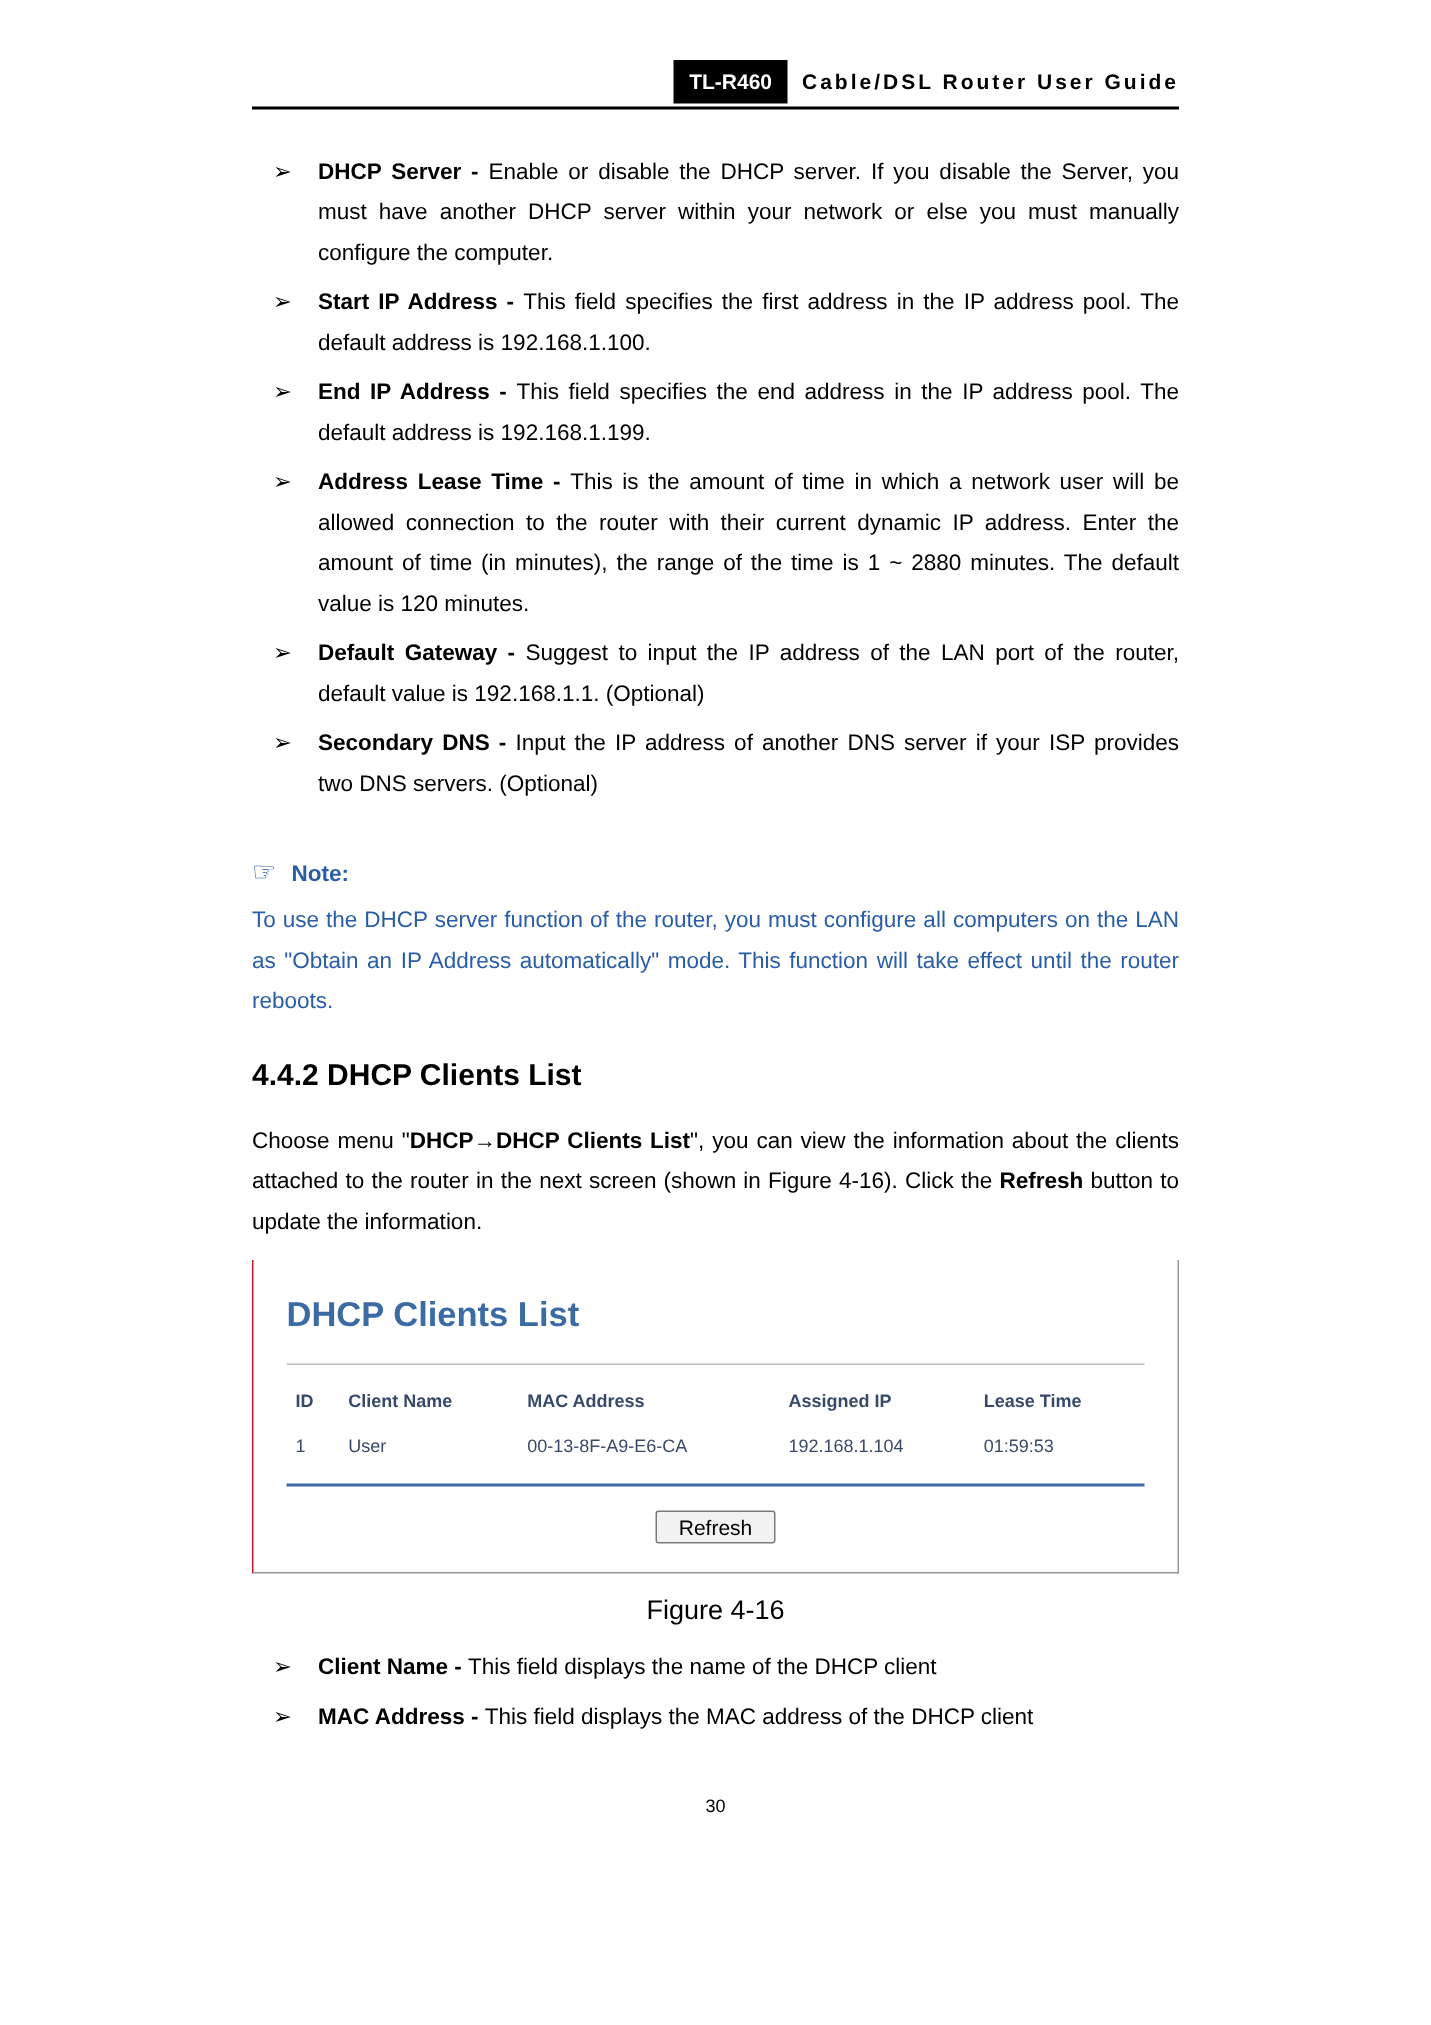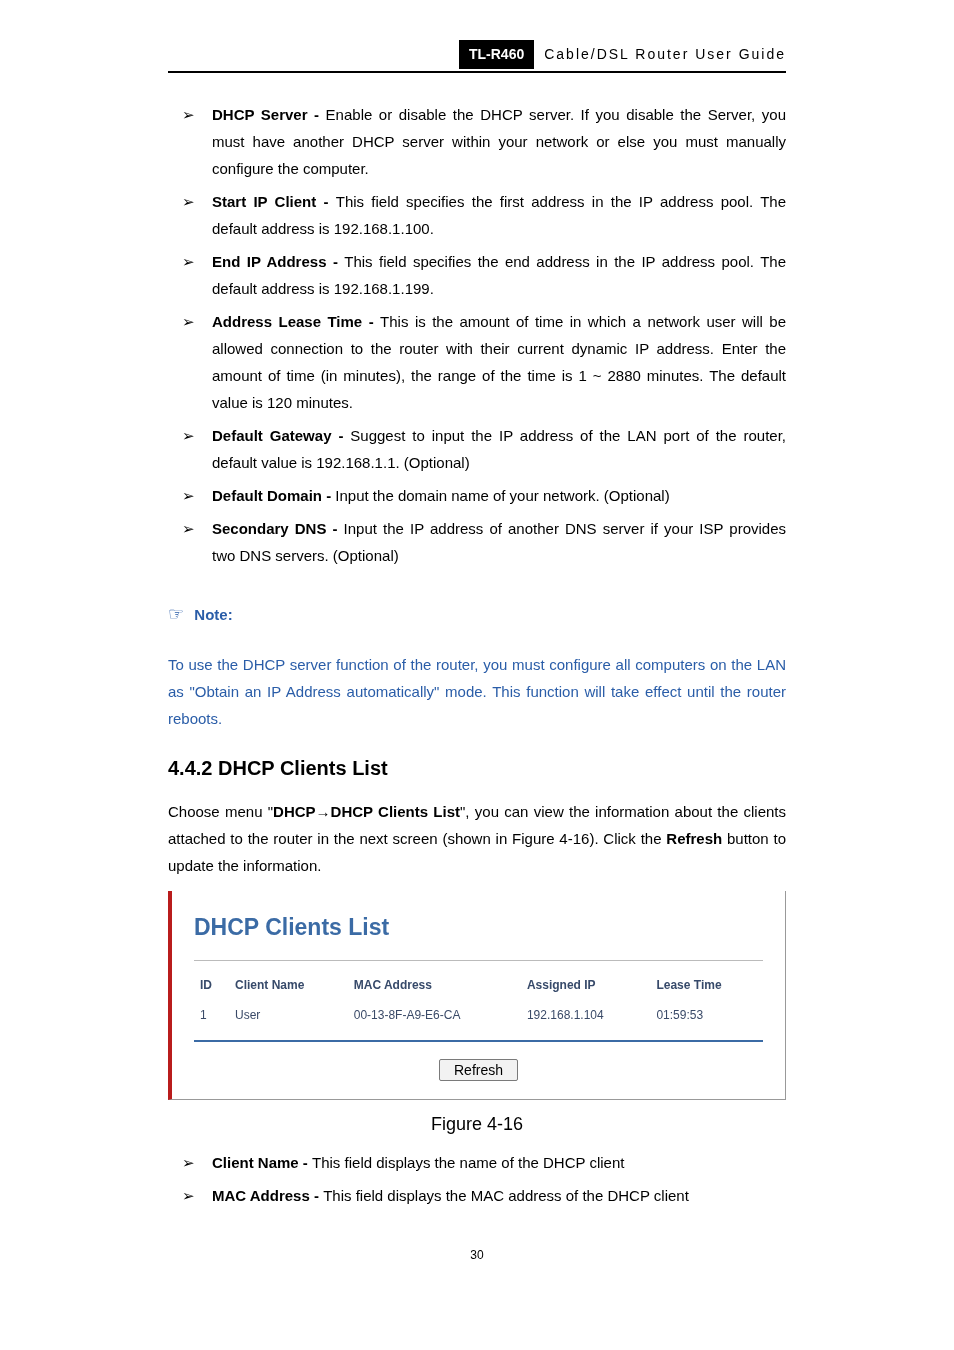--- a/index.html
+++ b/index.html
@@ -29,21 +29,21 @@
     gap: 10px;
   }
   .model-box {
     background: #000;
     color: #fff;
     font-weight: bold;
     padding: 2px 10px;
     font-size: 14px;
   }
   .guide-title {
-    font-weight: normal;
+    font-weight: bold;
     font-size: 14px;
     letter-spacing: 2px;
   }
   .content {
     text-align: justify;
   }
   .bullet-list {
     list-style: none;
     padding: 0;
     margin: 0;
@@ -69,35 +69,35 @@
     margin-top: 29px;
   }
   .note-icon {
     font-size: 18px;
     margin-right: 6px;
   }
   .note-word { font-weight: bold; }
   .note-body {
     color: #2a5da8;
     text-align: justify;
-    margin-top: 20px;
+    margin-top: 2px;
     margin-bottom: 18px;
   }
   .section-heading {
     font-weight: bold;
     font-size: 20px;
     margin-top: 8px;
     margin-bottom: 12px;
   }
   .paragraph {
     text-align: justify;
     margin-bottom: 12px;
   }
   .figure-box {
-    border-left: 4px solid #b91c1c;
+    border-left: 1px solid #b91c1c;
     border-right: 1px solid #999;
     border-bottom: 1px solid #999;
     padding: 10px 22px 16px 22px;
     margin-top: 8px;
   }
   .figure-title {
     font-family: "Arial Black", Arial, sans-serif;
     font-weight: 900;
     font-size: 23px;
     color: #3b6ba5;
@@ -163,25 +163,24 @@
     <div class="header-inner">
       <span class="model-box">TL-R460</span>
       <span class="guide-title">Cable/DSL  Router  User  Guide</span>
     </div>
   </div>
 
   <div class="content">
 
     <ul class="bullet-list" id="bullets1">
         <li><span class="bold-run">DHCP Server - </span><span class="continuation">Enable or disable the DHCP server. If you disable the Server, you must have another DHCP server within your network or else you must manually configure the computer.</span></li>
-        <li><span class="bold-run">Start IP Client - </span><span class="continuation">This field specifies the first address in the IP address pool. The default address is 192.168.1.100.</span></li>
+        <li><span class="bold-run">Start IP Address - </span><span class="continuation">This field specifies the first address in the IP address pool. The default address is 192.168.1.100.</span></li>
         <li><span class="bold-run">End IP Address - </span><span class="continuation">This field specifies the end address in the IP address pool. The default address is 192.168.1.199.</span></li>
         <li><span class="bold-run">Address Lease Time - </span><span class="continuation">This is the amount of time in which a network user will be allowed connection to the router with their current dynamic IP address. Enter the amount of time (in minutes), the range of the time is 1 ~ 2880 minutes. The default value is 120 minutes.</span></li>
         <li><span class="bold-run">Default Gateway - </span><span class="continuation">Suggest to input the IP address of the LAN port of the router, default value is 192.168.1.1. (Optional)</span></li>
-        <li><span class="bold-run">Default Domain - </span><span class="continuation">Input the domain name of your network. (Optional)</span></li>
         <li><span class="bold-run">Secondary DNS - </span><span class="continuation">Input the IP address of another DNS server if your ISP provides two DNS servers. (Optional)</span></li>
       </ul>
 
     <div class="note-line">
       <span class="note-icon">☞</span>
       <span class="note-word">Note:</span>
     </div>
     <div class="note-body">To use the DHCP server function of the router, you must configure all computers on the LAN as "Obtain an IP Address automatically" mode. This function will take effect until the router reboots.</div>
 
     <div class="section-heading">4.4.2  DHCP Clients List</div>

